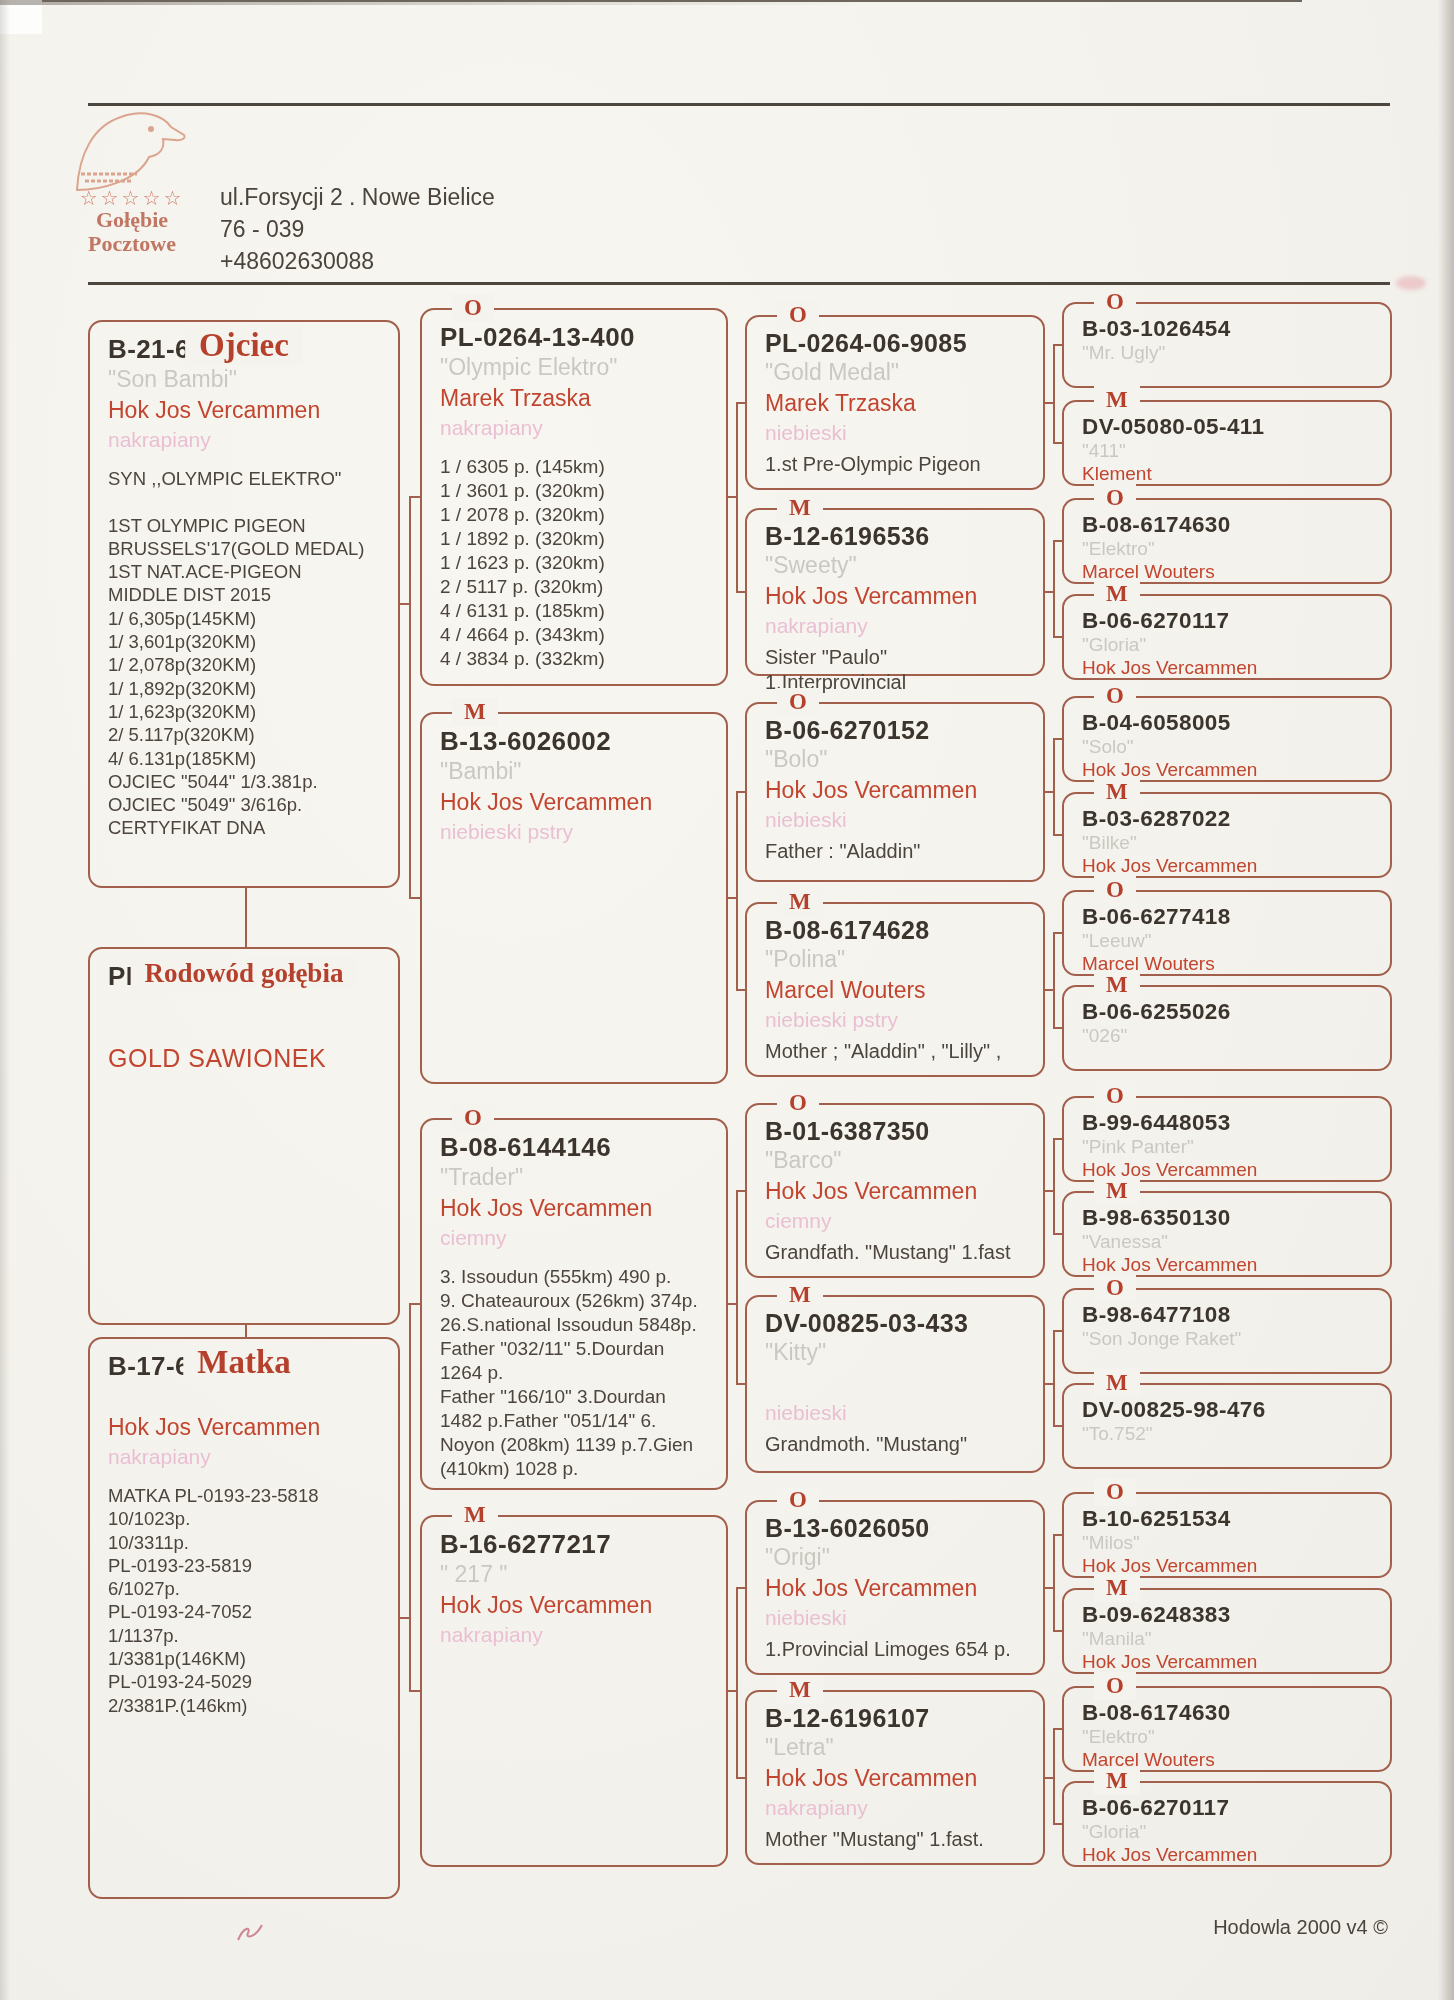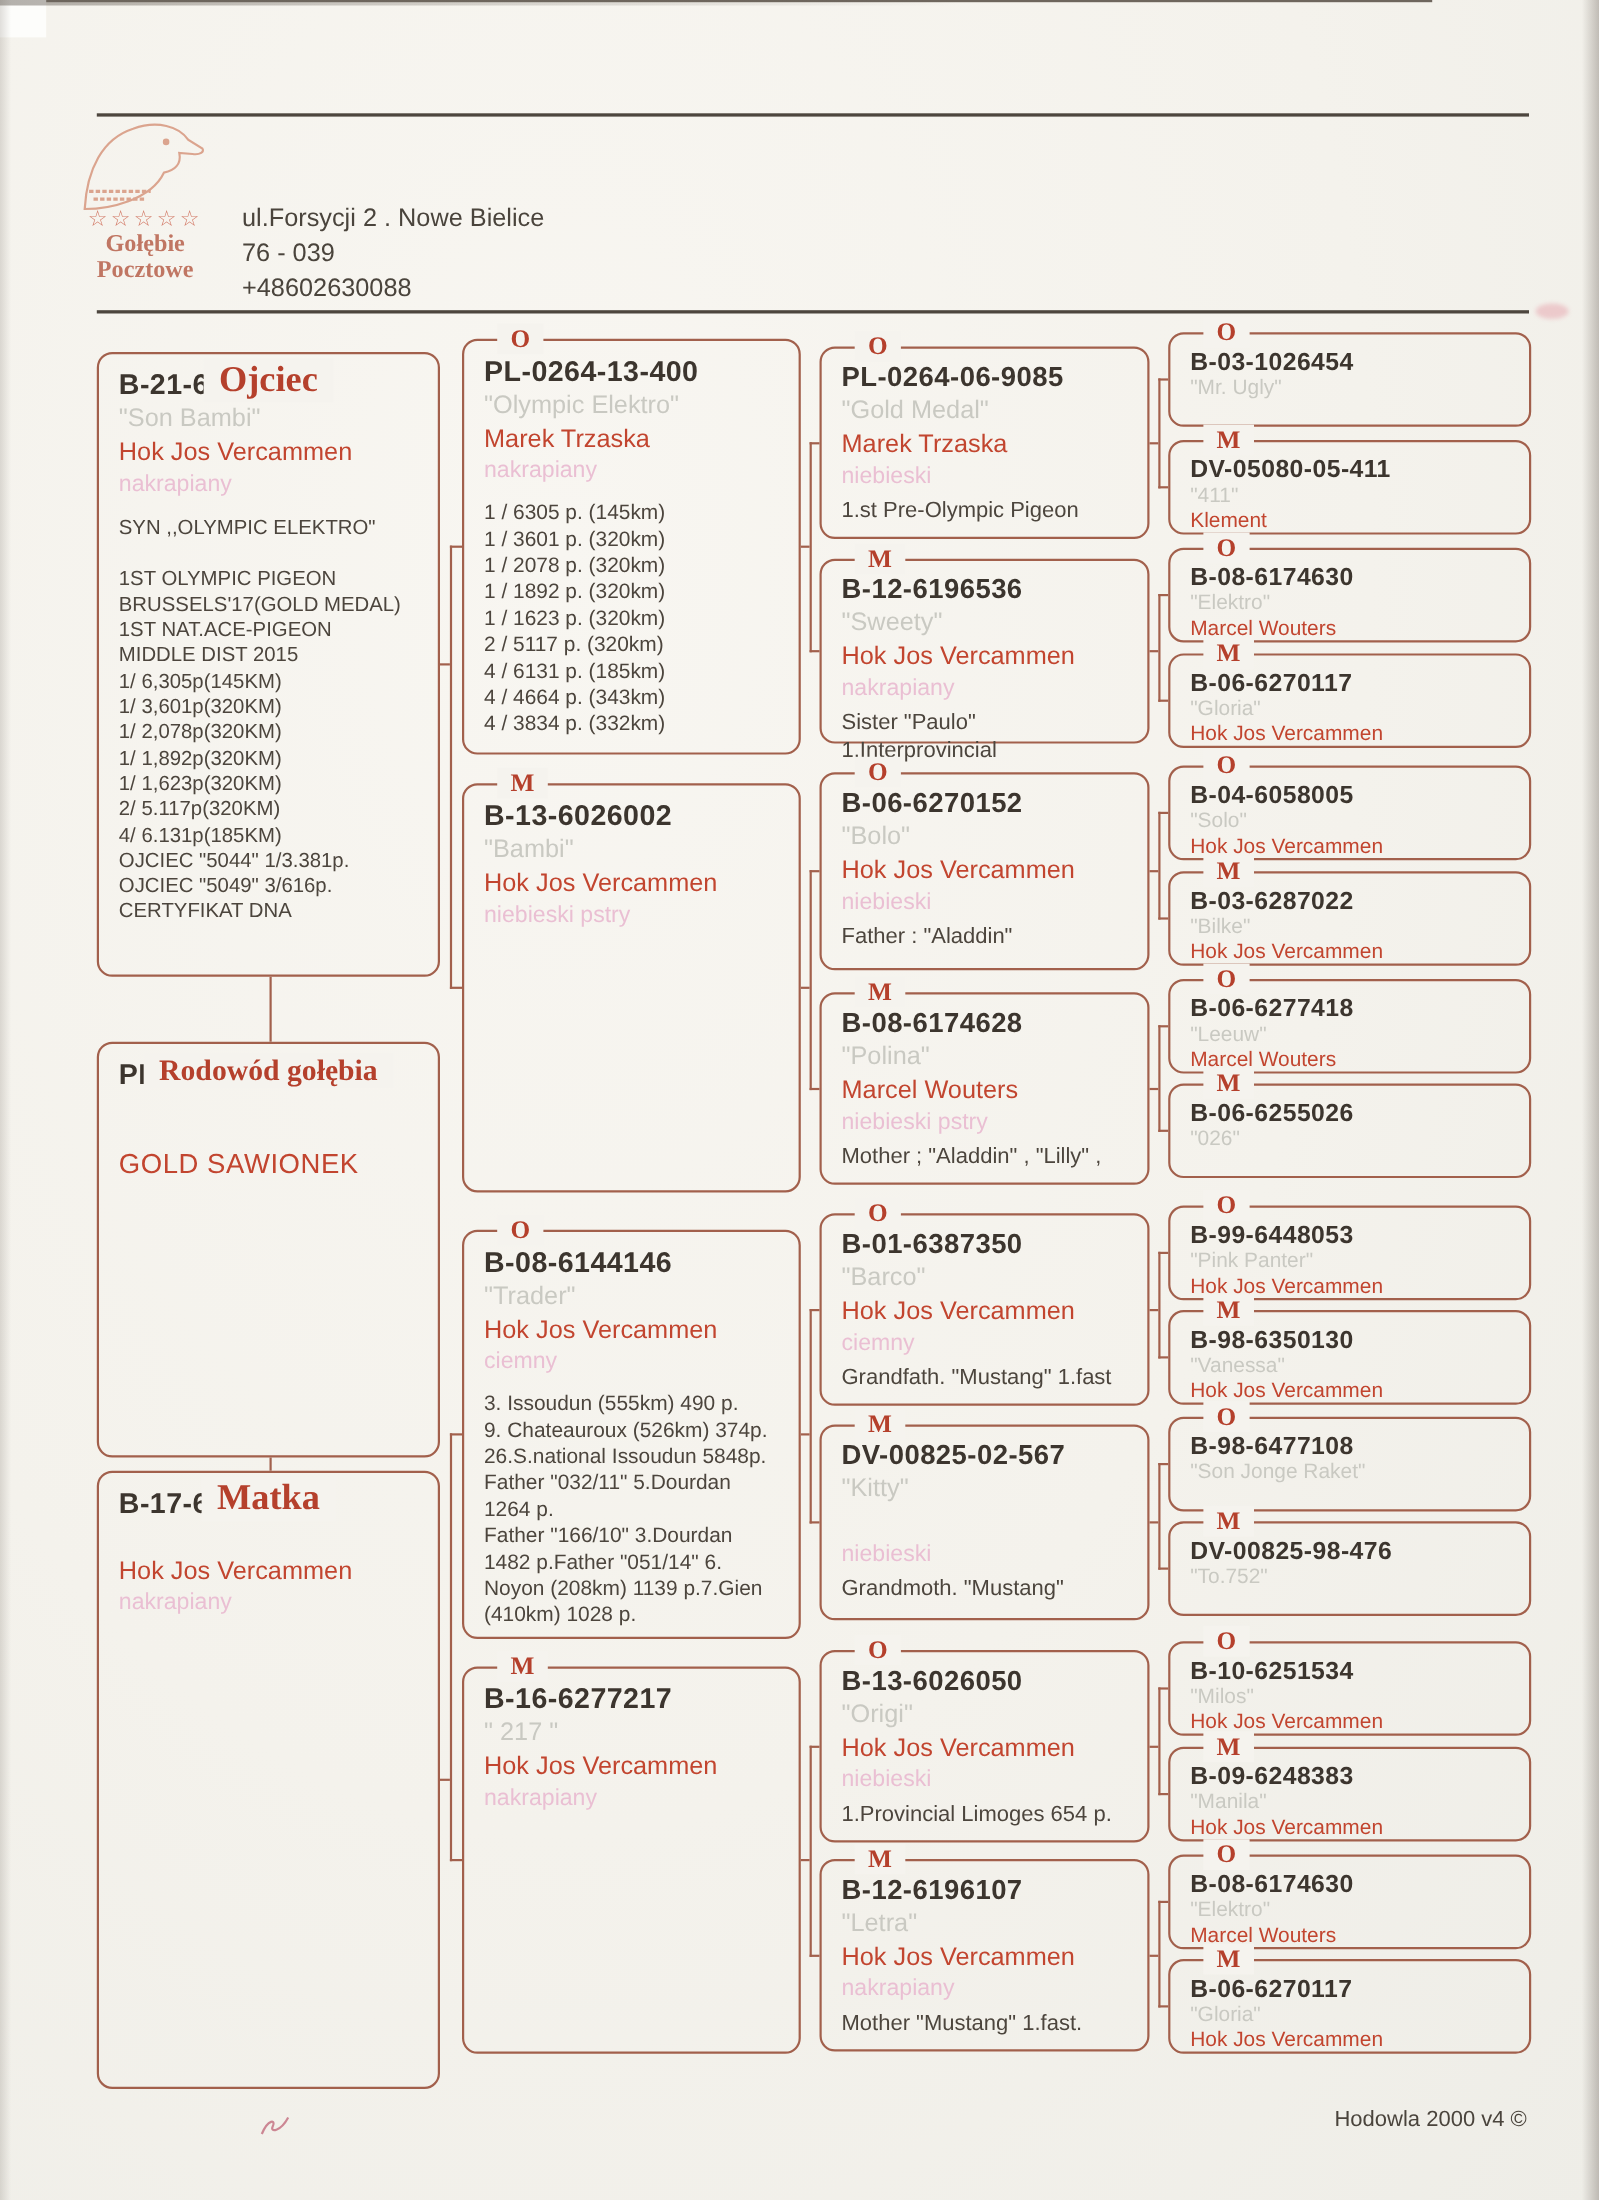--- a/index.html
+++ b/index.html
@@ -109,20 +109,30 @@
     <div class="ring">PL-0193-24-7037</div>
     <div class="subject-owner">GOLD SAWIONEK</div>
   </div>
 
   <div class="pbox" id="mother-box" style="left:88px;top:1337px;width:312px;height:562px">
     <span class="heading">Matka</span>
     <div class="ring">B-17-6259722</div>
     <div class="pname"></div>
     <div class="breeder">Hok Jos Vercammen</div>
     <div class="colordesc">nakrapiany</div>
+    <div class="notes">MATKA PL-0193-23-5818
+10/1023p.
+10/3311p.
+PL-0193-23-5819
+6/1027p.
+PL-0193-24-7052
+1/1137p.
+1/3381p(146KM)
+PL-0193-24-5029
+2/3381P.(146km)</div>
   </div>
 
   <div class="pbox g2" style="left:420px;top:308px;width:308px;height:378px">
     <span class="sexlabel">O</span>
     <div class="ring">PL-0264-13-400</div>
     <div class="pname">"Olympic Elektro"</div>
     <div class="breeder">Marek Trzaska</div>
     <div class="colordesc">nakrapiany</div>
     <div class="notes">1 / 6305 p. (145km)
 1 / 3601 p. (320km)
@@ -200,21 +210,21 @@
   <div class="pbox g3" style="left:745px;top:1103px;width:300px;height:175px">
     <span class="sexlabel">O</span>
     <div class="ring">B-01-6387350</div>
     <div class="pname">"Barco"</div>
     <div class="breeder">Hok Jos Vercammen</div>
     <div class="colordesc">ciemny</div>
     <div class="notes">Grandfath. "Mustang" 1.fast</div>
   </div>
   <div class="pbox g3" style="left:745px;top:1295px;width:300px;height:178px">
     <span class="sexlabel">M</span>
-    <div class="ring">DV-00825-02-567</div>
+    <div class="ring">DV-00825-03-433</div>
     <div class="pname">"Kitty"</div>
     <div class="breeder"></div>
     <div class="colordesc">niebieski</div>
     <div class="notes">Grandmoth. "Mustang"</div>
   </div>
   <div class="pbox g3" style="left:745px;top:1500px;width:300px;height:175px">
     <span class="sexlabel">O</span>
     <div class="ring">B-13-6026050</div>
     <div class="pname">"Origi"</div>
     <div class="breeder">Hok Jos Vercammen</div>

